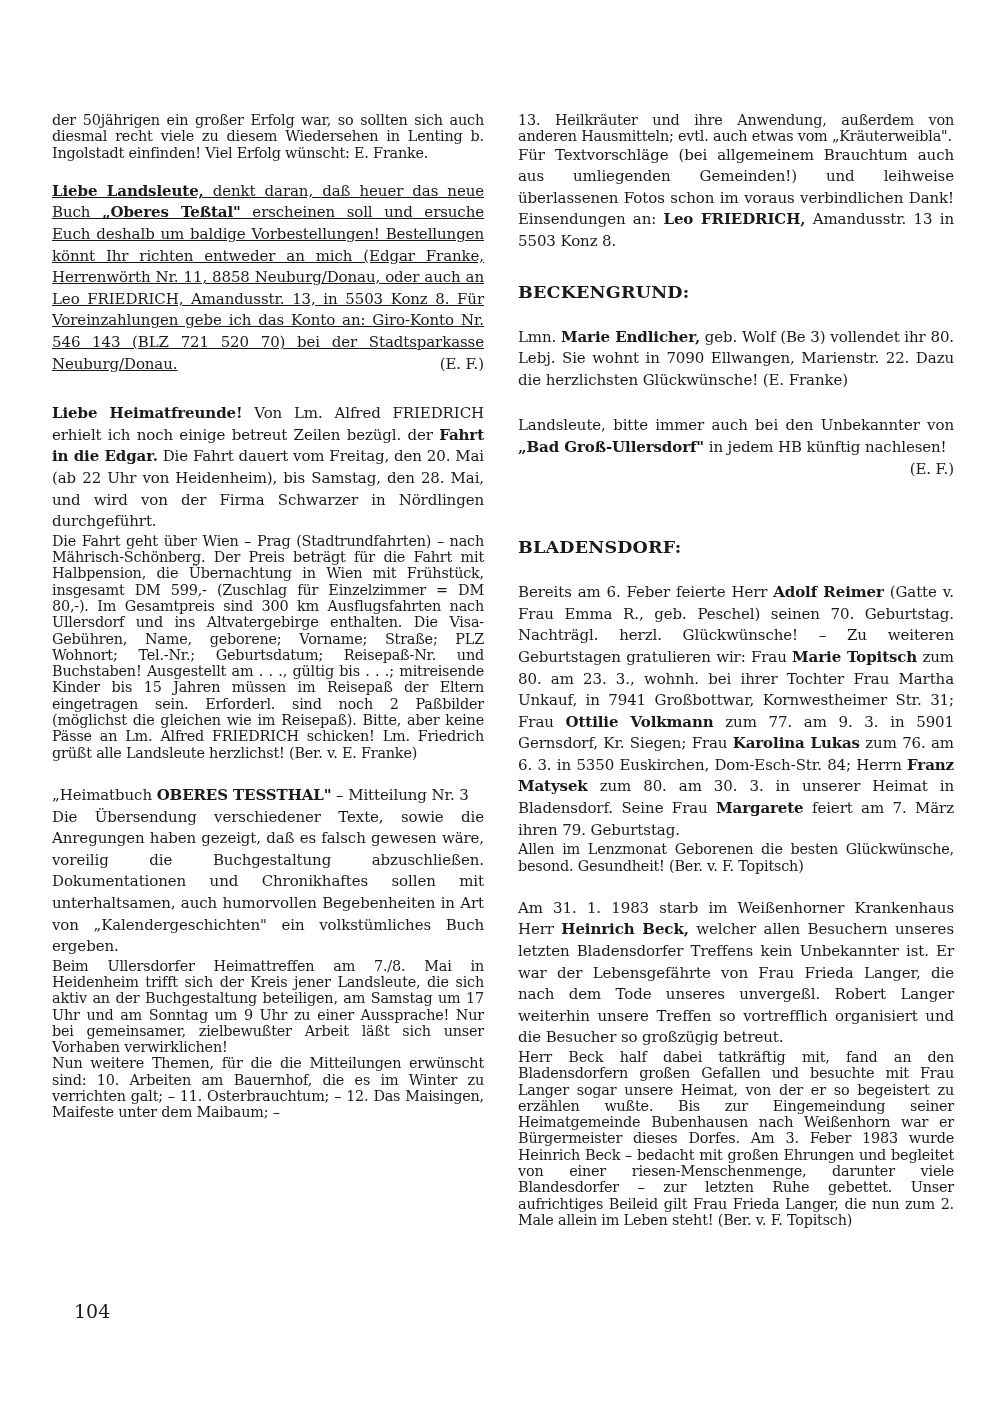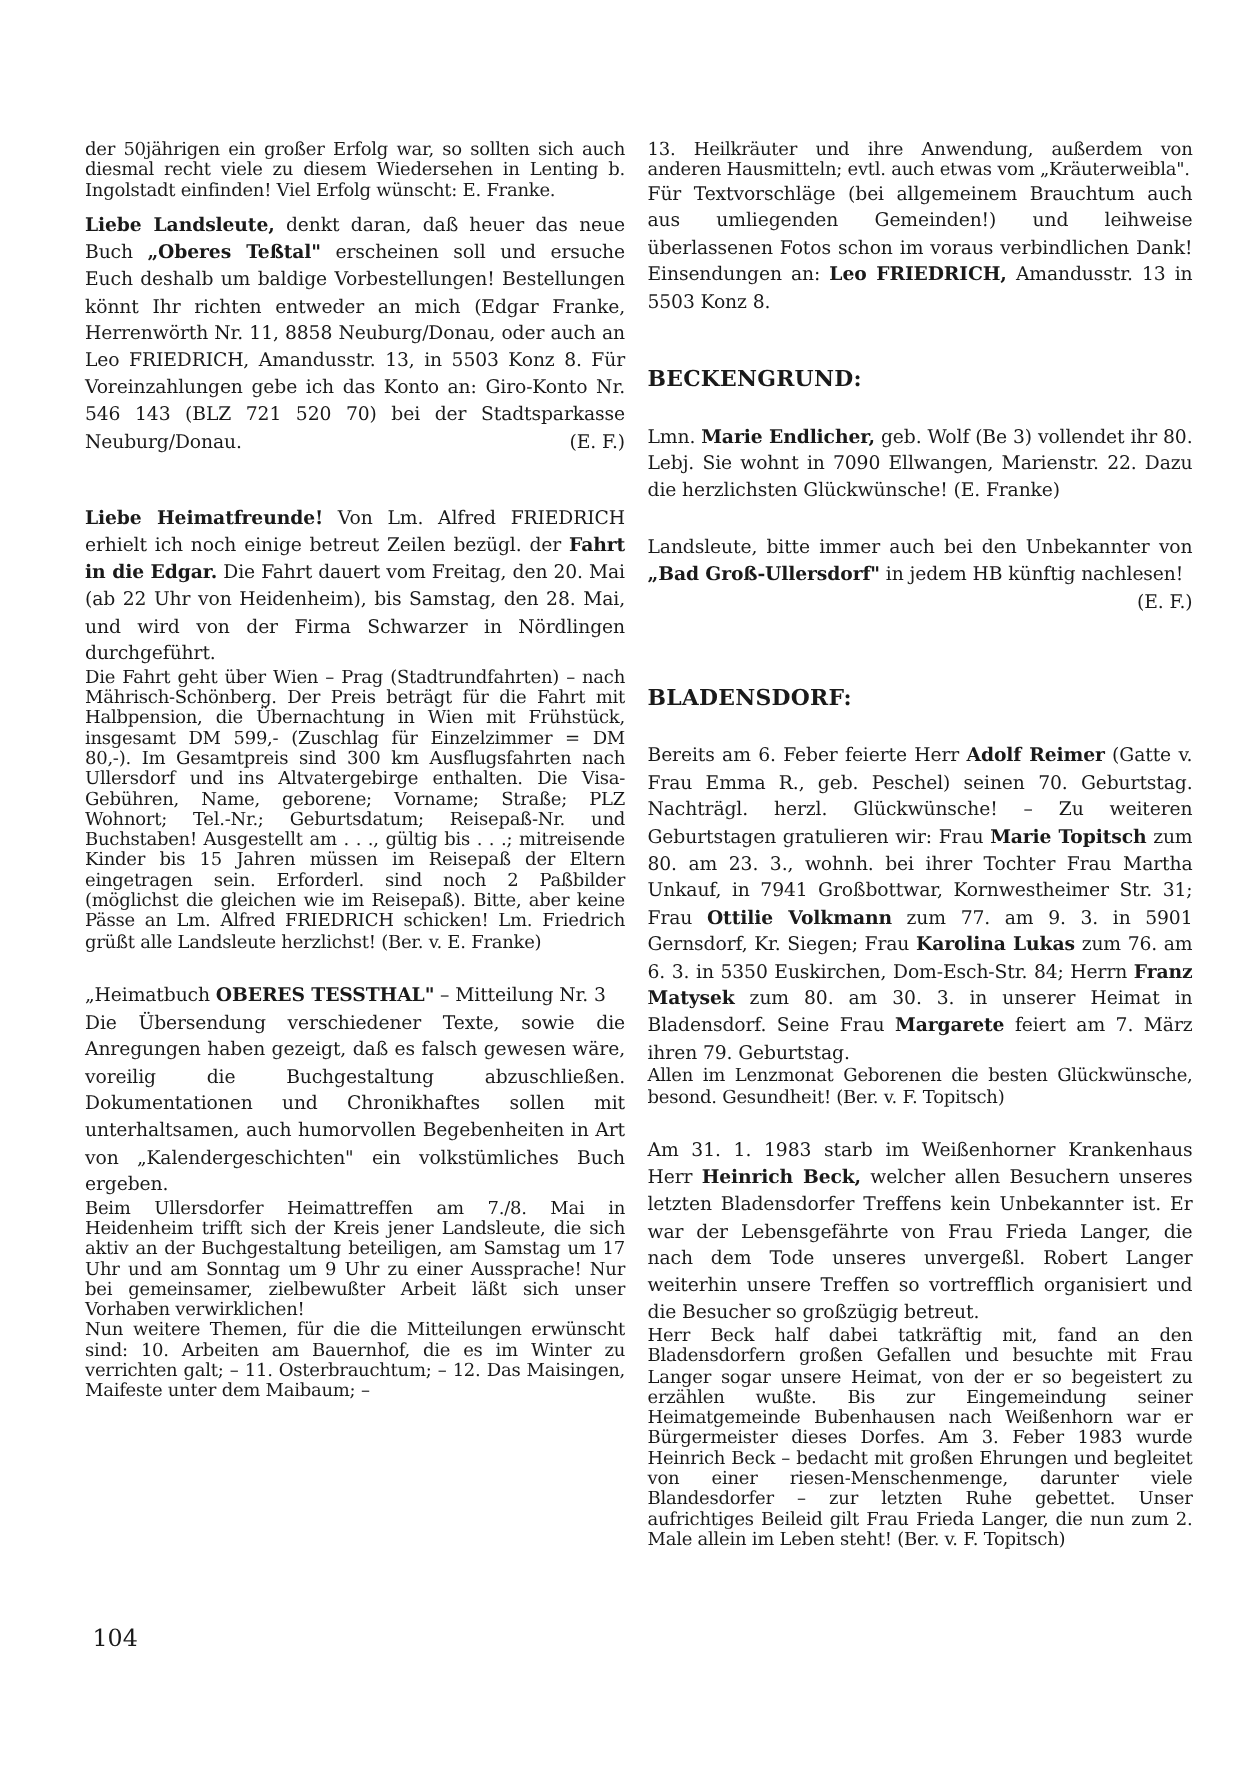--- a/index.html
+++ b/index.html
@@ -1,26 +1,26 @@
 <!DOCTYPE html>
 <html><head>
 <meta charset="utf-8">
 <style>
   html, body { margin: 0; padding: 0; background: #ffffff; }
   body { width: 1000px; height: 1413px; position: relative; overflow: hidden; color: #1a1a1a;
          font-family: "DejaVu Serif", "Liberation Serif", serif; }
   .col { position: absolute; top: 112px; }
-  .col-left { left: 68px; width: 432px; }
+  .col-left { left: 52px; width: 432px; }
   .col-right { left: 518px; width: 436px; }
   p { margin: 0; text-align: justify; hyphens: manual; }
   .small { font-size: 14.4px; line-height: 16.3px; letter-spacing: -0.2px; }
   .large { font-size: 15px; line-height: 21.6px; letter-spacing: -0.1px; }
   .gap-s { margin-top: 24px; }
-  .gap-m { margin-top: 9px; }
-  .gap-l { margin-top: 40px; }
+  .gap-m { margin-top: 20px; text-decoration: underline; }
+  .gap-l { margin-top: 28px; }
   .heading { font-size: 17.5px; font-weight: bold; line-height: 22px; letter-spacing: 0.2px; }
   b { font-weight: bold; }
   .sig { float: right; }
   .clear::after { content: ""; display: block; clear: both; }
   .page-number { position: absolute; left: 56px; top: 1300px; font-size: 19px; margin-left: 18px; }
 </style>
 </head>
 <body>
 
 <div class="col col-left">

